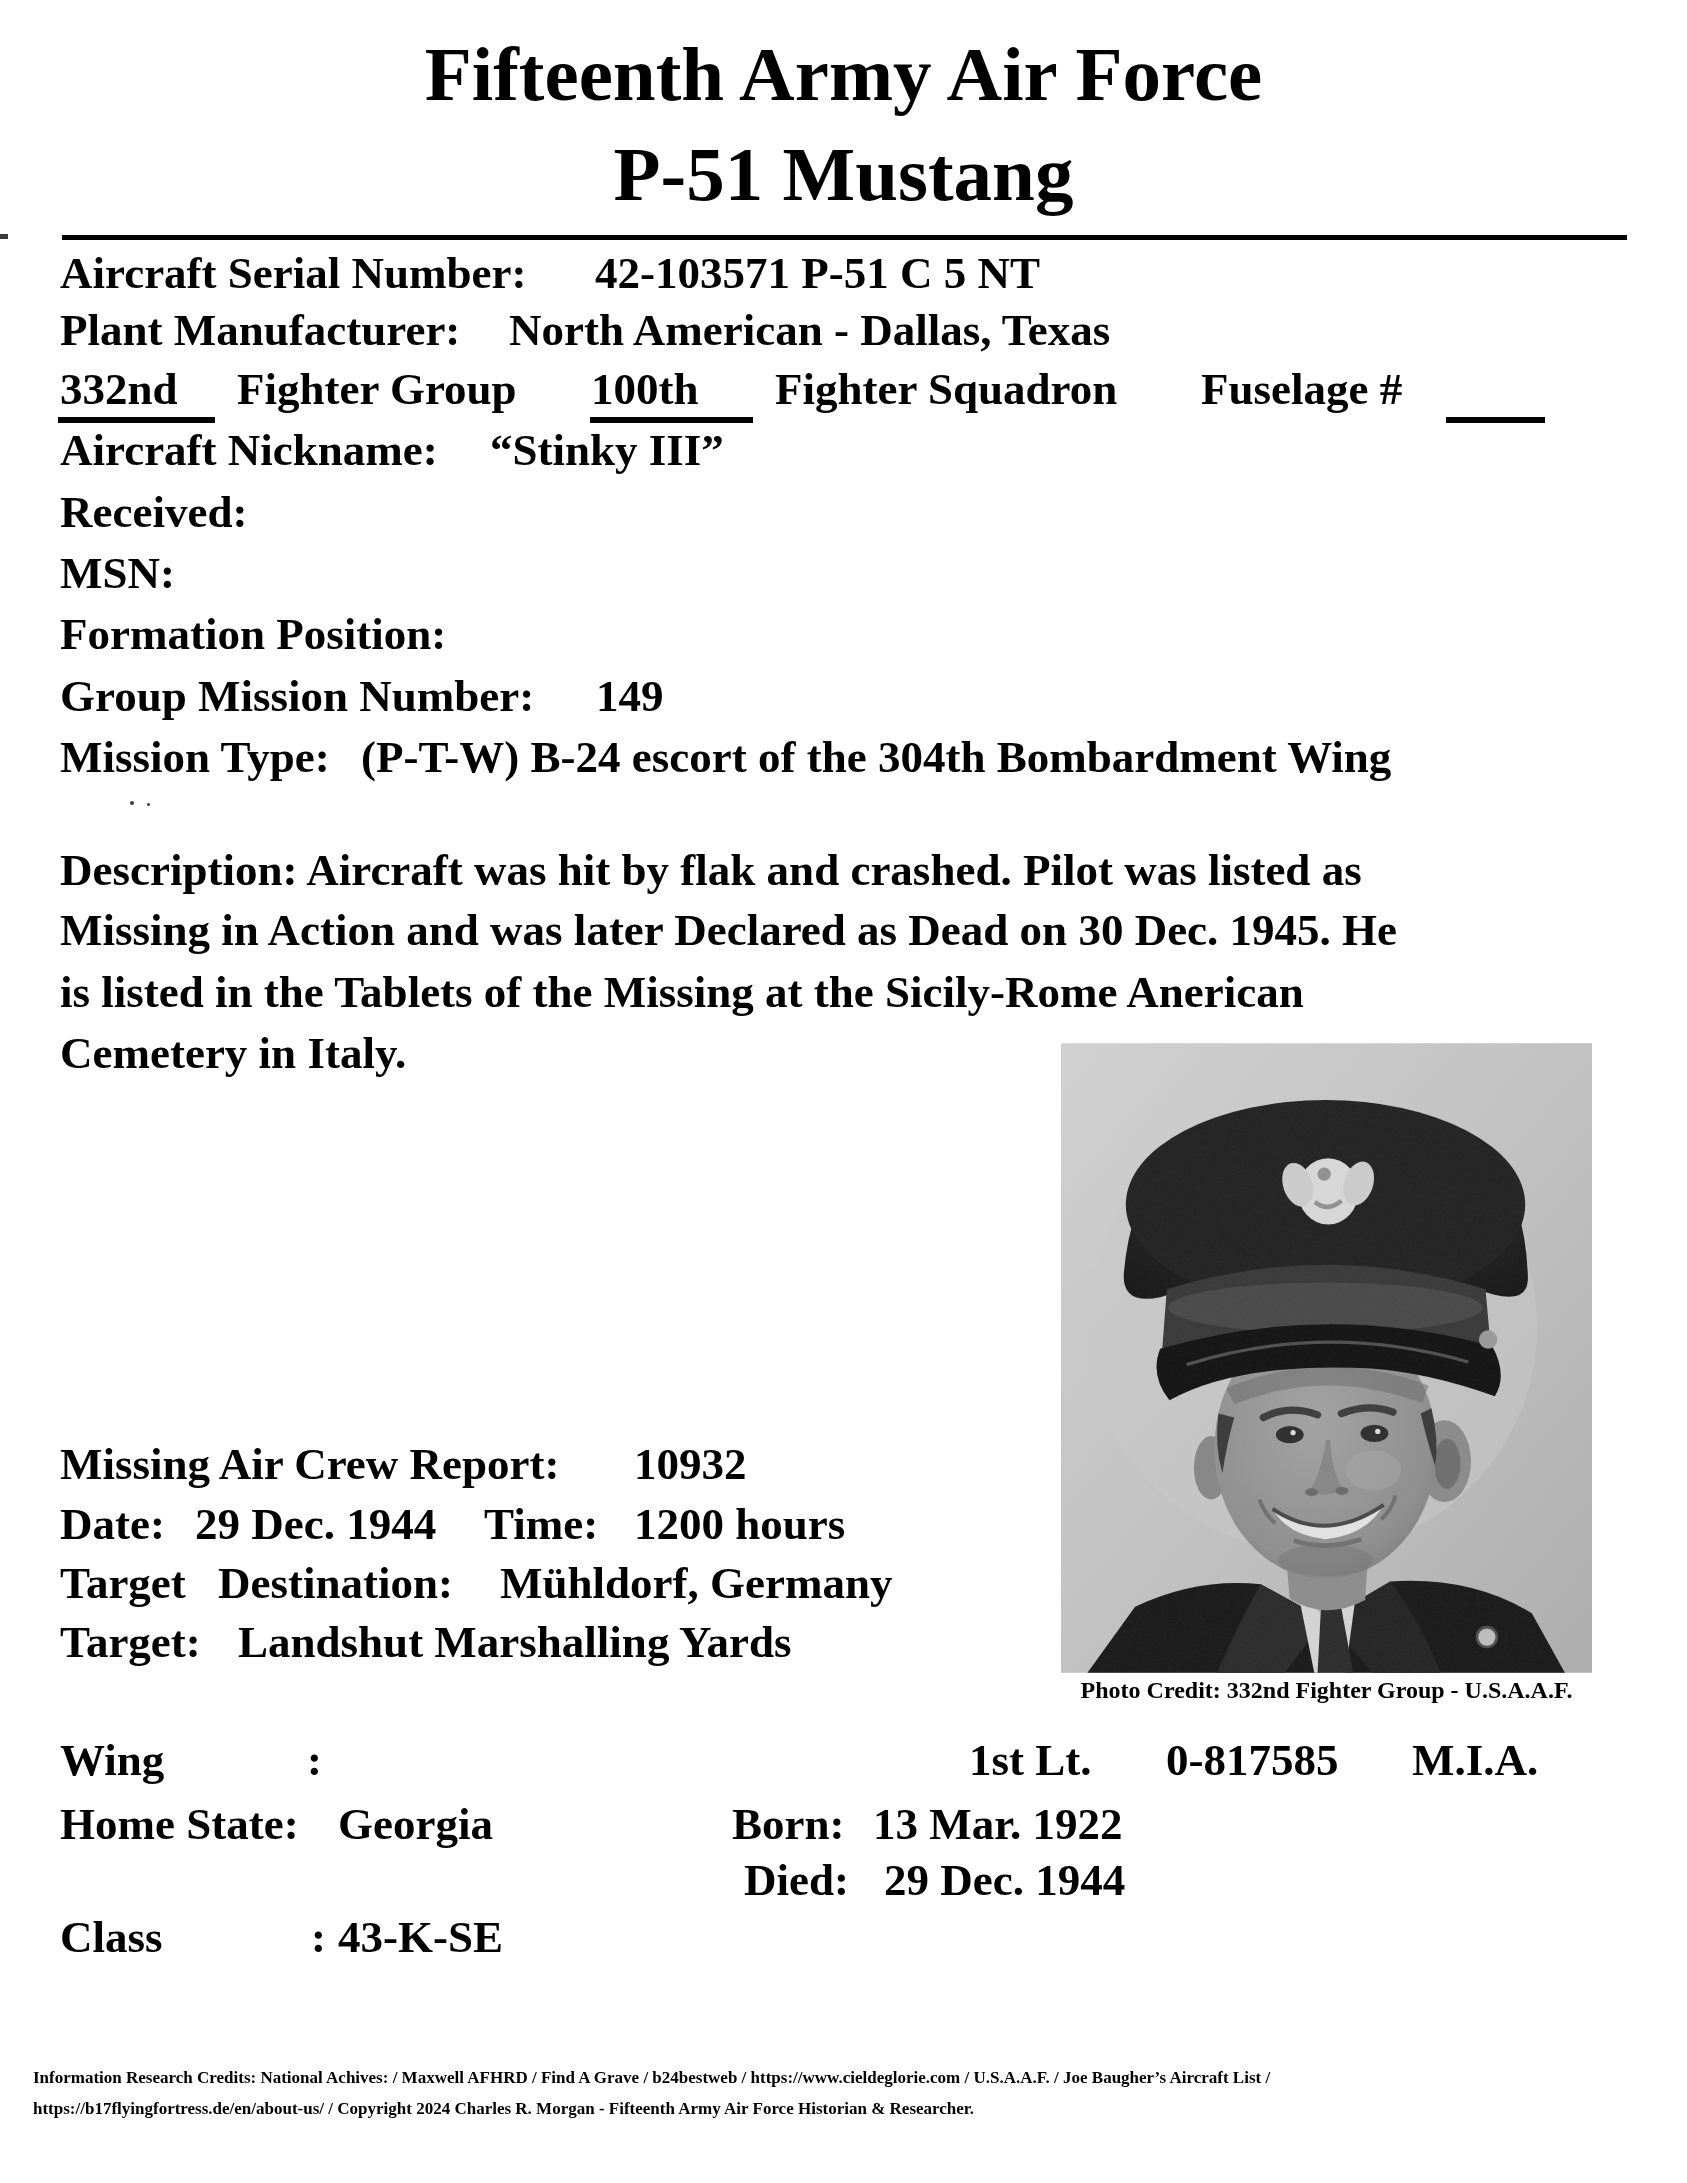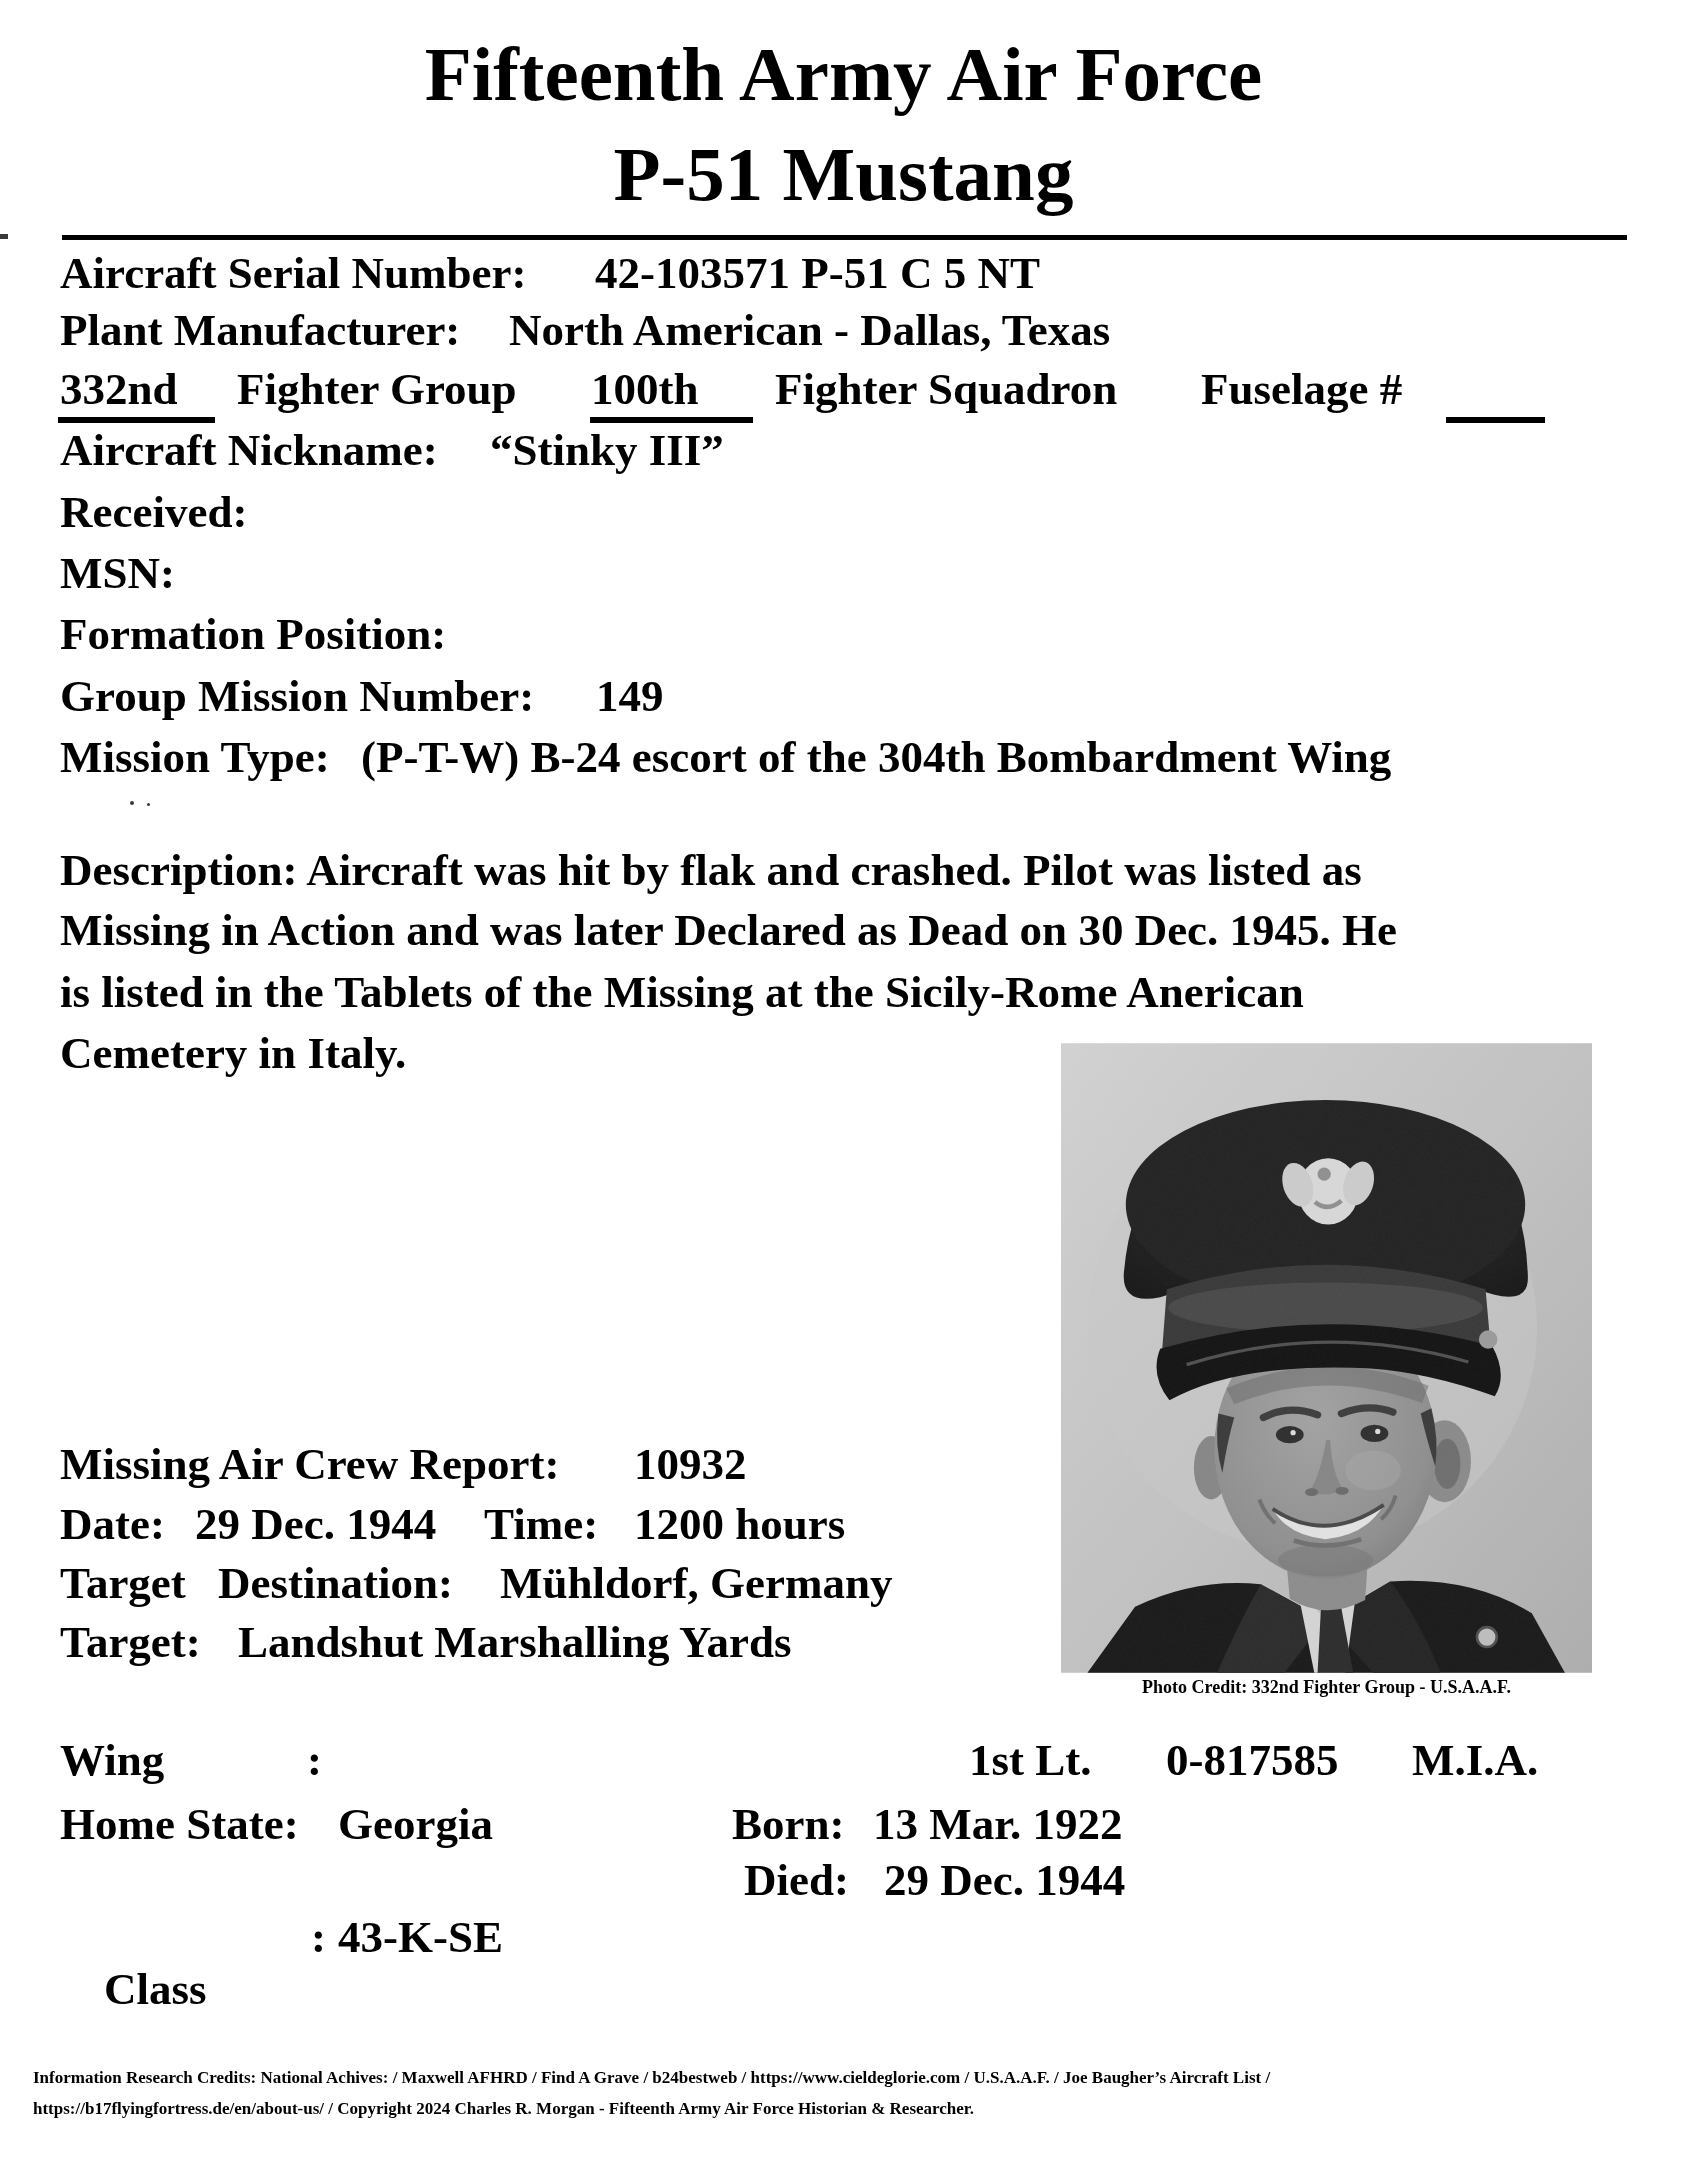--- a/index.html
+++ b/index.html
@@ -8,21 +8,21 @@
     width:1687px;height:2183px;
     background:#ffffff;
     font-family:"Liberation Serif", serif;
     font-weight:bold;
     color:#000;
     overflow:hidden;
   }
   .abs{position:absolute;line-height:1;white-space:nowrap;}
   .title{left:0;right:0;text-align:center;font-size:77px;}
   .body-line{font-size:45px;}
-  .credit-line{font-size:18px;text-align:center;}
+  .credit-line{font-size:24px;text-align:center;}
   .footer-line{font-size:17px;}
   .rule{position:absolute;background:#000;}
   .blank-bar{position:absolute;background:#000;height:6px;}
   .artifact{position:absolute;background:#3a3a3a;}
   .dot{border-radius:50%;}
   .photo-frame{position:absolute;left:1061px;top:1043px;width:531px;height:630px;}
   .photo-frame svg{display:block;}
 </style>
 </head>
 <body>
@@ -175,21 +175,21 @@
   <div class="abs body-line" style="left:1412px;top:1738px;">M.I.A.</div>
 
   <div class="abs body-line" style="left:60px;top:1802px;">Home State:</div>
   <div class="abs body-line" style="left:338px;top:1802px;">Georgia</div>
   <div class="abs body-line" style="left:732px;top:1802px;">Born:</div>
   <div class="abs body-line" style="left:873px;top:1802px;">13 Mar. 1922</div>
 
   <div class="abs body-line" style="left:744px;top:1858px;">Died:</div>
   <div class="abs body-line" style="left:884px;top:1858px;">29 Dec. 1944</div>
 
-  <div class="abs body-line" style="left:60px;top:1967px;margin-left:44px;">Class</div>
+  <div class="abs body-line" style="left:60px;top:1915px;">Class</div>
   <div class="abs body-line" style="left:311px;top:1915px;">:</div>
   <div class="abs body-line" style="left:338px;top:1915px;">43-K-SE</div>
 
   <div class="abs footer-line" style="left:33px;top:2069px;">Information Research Credits: National Achives: / Maxwell AFHRD / Find A Grave / b24bestweb / https://www.cieldeglorie.com / U.S.A.A.F. / Joe Baugher’s Aircraft List /</div>
   <div class="abs footer-line" style="left:33px;top:2100px;">https://b17flyingfortress.de/en/about-us/  / Copyright 2024 Charles R. Morgan  - Fifteenth Army Air Force Historian &amp; Researcher.</div>
 
 </div>
 
 
 </body></html>

